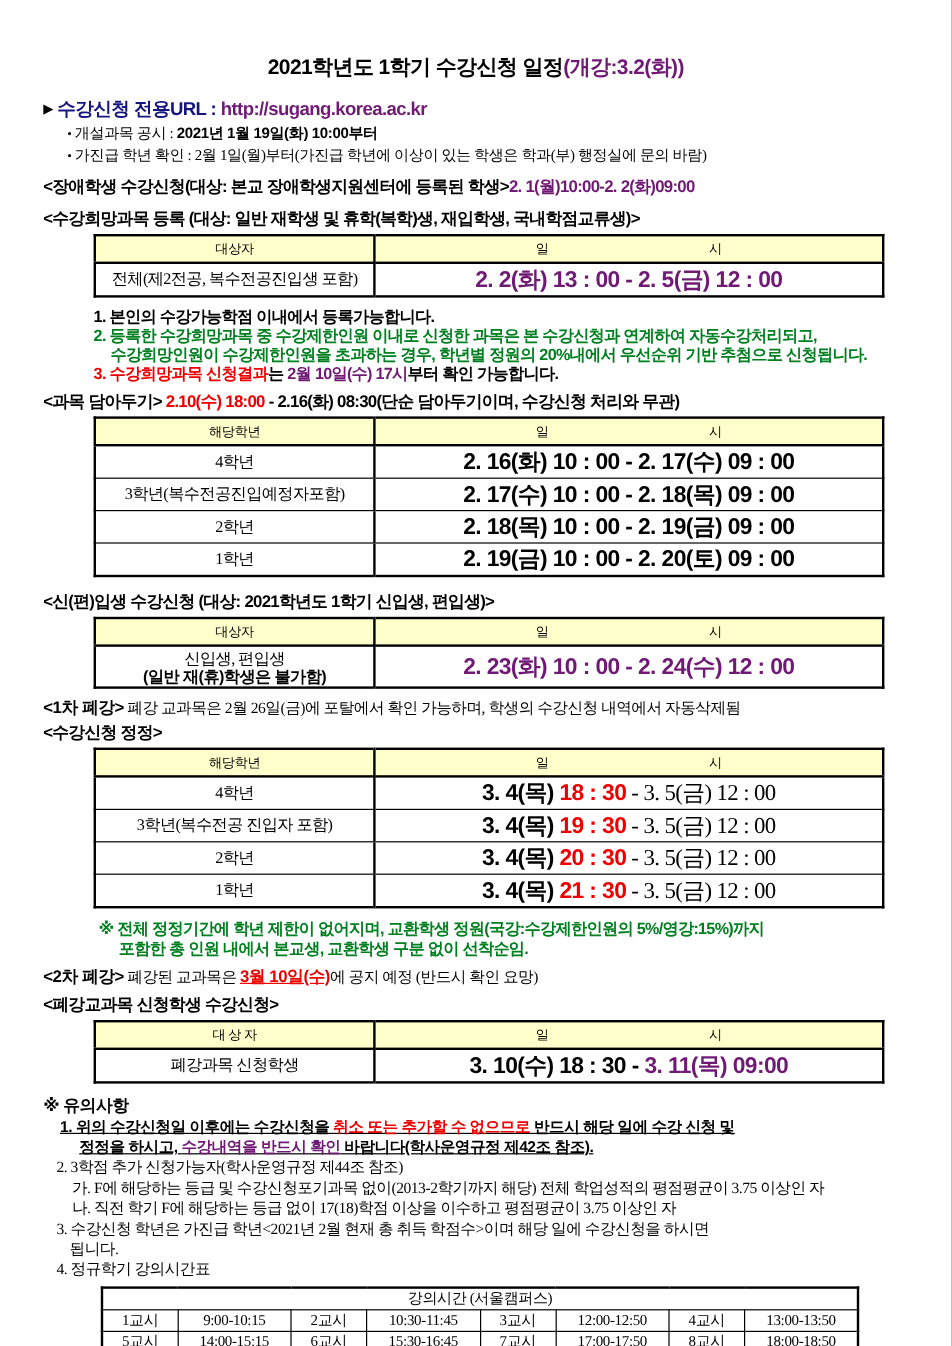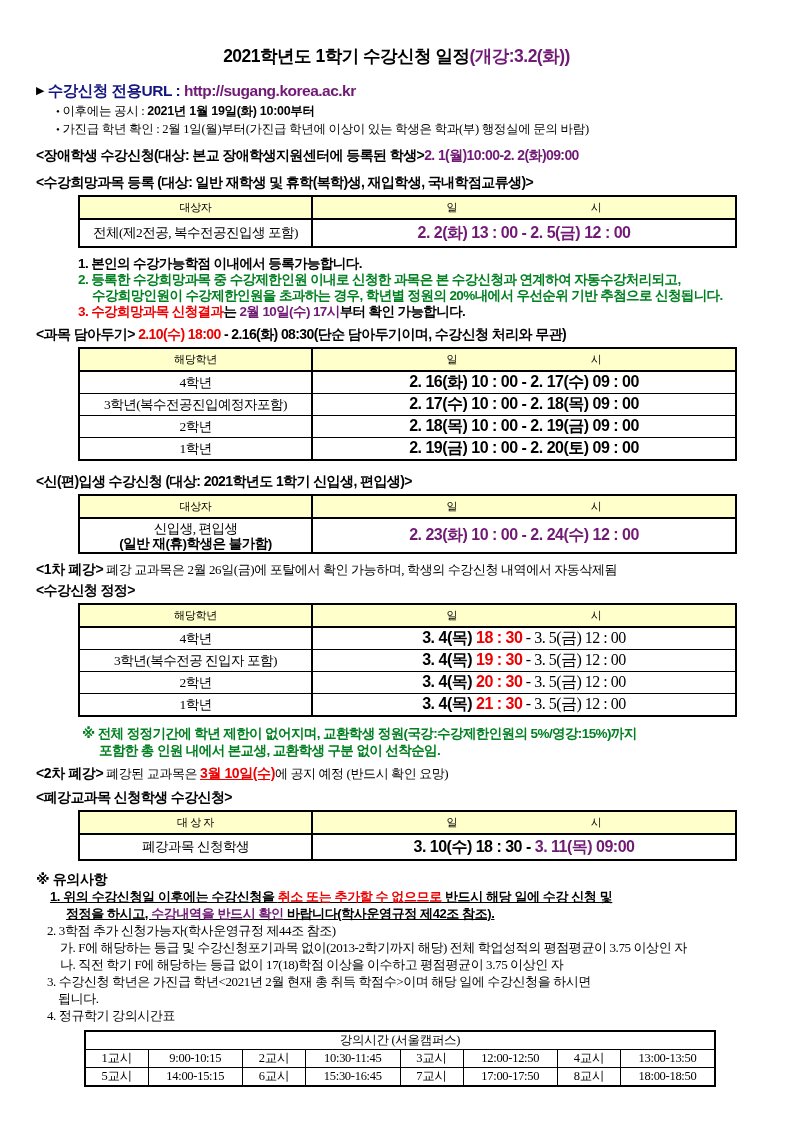--- a/index.html
+++ b/index.html
@@ -26,21 +26,21 @@
 
   .sec-heading { font-size:14px; letter-spacing:-0.6px; margin-top:9px; }
   .inline-note { font-size:13px; letter-spacing:-0.4px; }
 
   table { border-collapse:collapse; }
   table.main { margin-left:42px; margin-top:3px; width:659px; border:2px solid #000; }
   table.main td, table.main th { border:1px solid #000; text-align:center; vertical-align:middle; }
   table.main th { background:#ffffcc; font-weight:normal; font-size:11px; height:23px; border-bottom:2px solid #000; letter-spacing:-0.3px;}
   table.main .c1 { width:233px; border-right:2px solid #000; }
   .ilsi { display:flex; justify-content:space-evenly; }
-  td.date { font-size:16px; letter-spacing:-0.5px; }
+  td.date { font-size:19px; letter-spacing:-0.5px; }
   td.who  { font-size:13.5px; letter-spacing:-0.5px; }
 
   .notes { margin-left:42px; margin-top:8px; font-size:13.5px; letter-spacing:-0.6px; line-height:16px; }
   .notes .ind { margin-left:14px; }
 
   .green-note { margin-left:46px; margin-top:9px; font-size:13.5px; letter-spacing:-0.6px; line-height:16.5px;}
   .green-note .ind { margin-left:17px; }
 
   .cautions { margin-top:10px; font-size:13px; letter-spacing:-0.4px; line-height:17px; }
   .cautions .n1 { margin-left:14px; }
@@ -64,21 +64,21 @@
   <div class="doc-title g">
     <span>2021학년도 1학기 수강신청 일정</span><span class="blue">(개강:3.2(화))</span>
   </div>
 
   <div class="url-line g">
     <span class="tri">▶</span>
     <span class="navy">수강신청 전용URL : </span><span class="blue">http://sugang.korea.ac.kr</span>
   </div>
   <div class="bullet-line">
     <span class="dot">•</span>
-    <span>이후에는 공시 : </span><span class="g">2021년 1월 19일(화) 10:00부터</span>
+    <span>개설과목 공시 : </span><span class="g">2021년 1월 19일(화) 10:00부터</span>
   </div>
   <div class="bullet-line">
     <span class="dot">•</span>
     <span>가진급 학년 확인 : 2월 1일(월)부터(가진급 학년에 이상이 있는 학생은 학과(부) 행정실에 문의 바람)</span>
   </div>
 
   <div class="sec-heading g">
     <span>&lt;장애학생 수강신청(대상: 본교 장애학생지원센터에 등록된 학생&gt;</span><span class="blue">2. 1(월)10:00-2. 2(화)09:00</span>
   </div>
 

